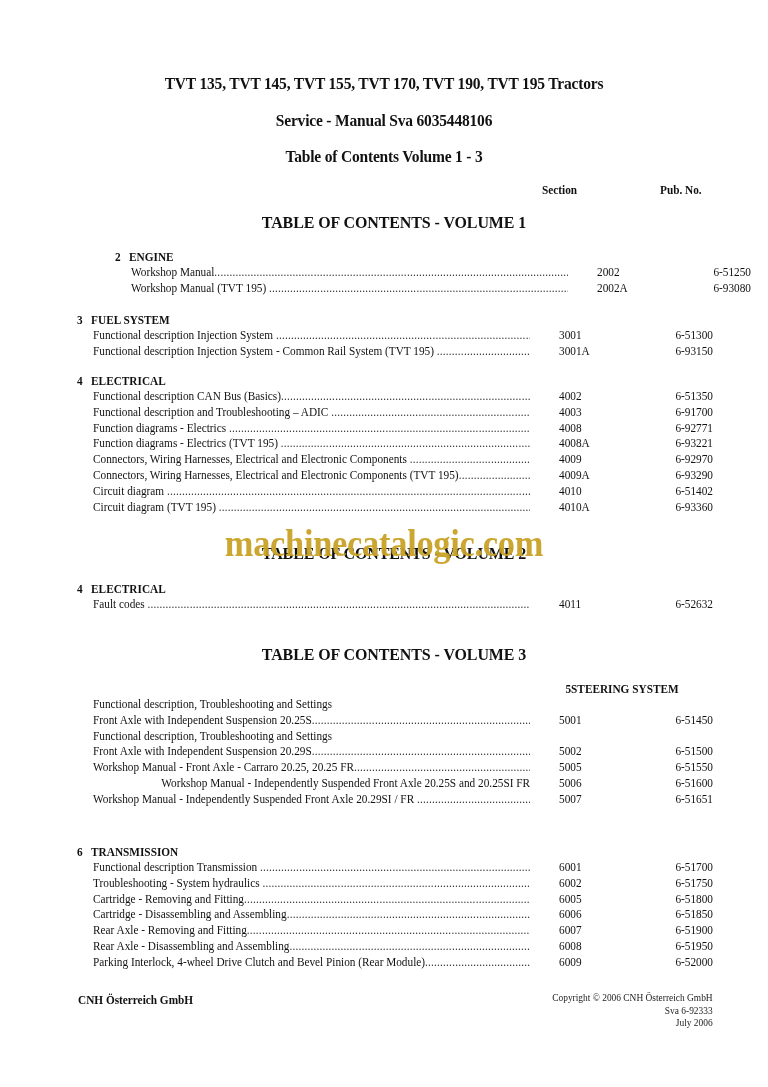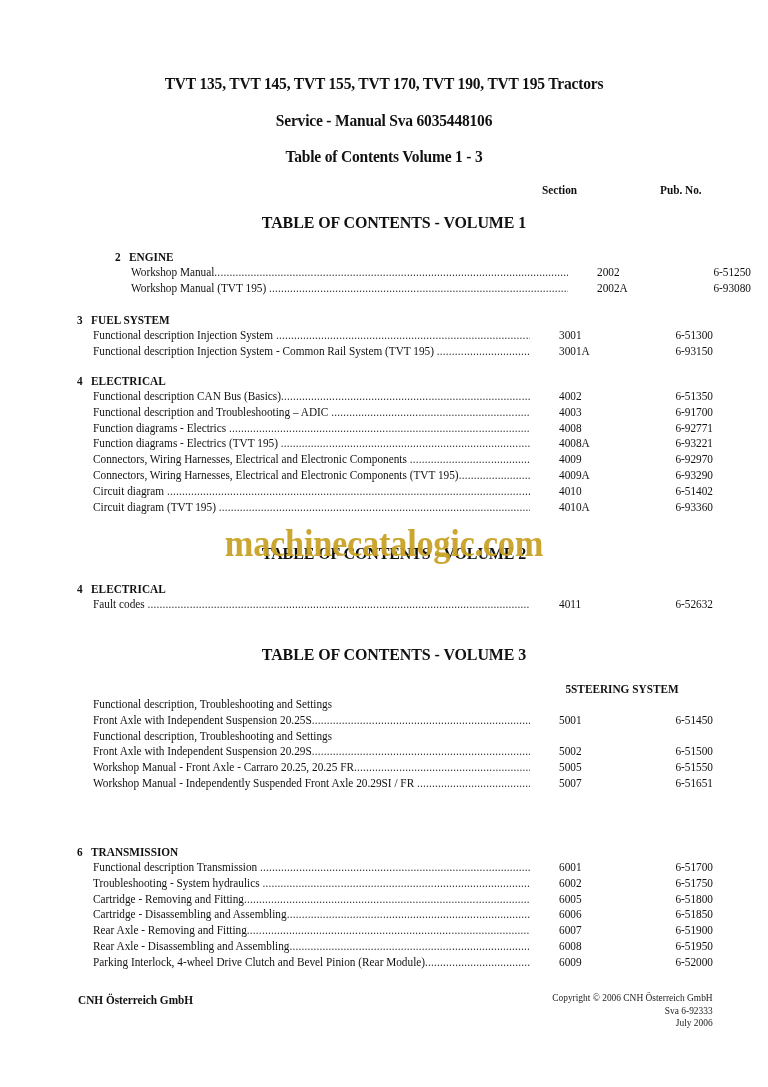--- a/index.html
+++ b/index.html
@@ -192,20 +192,25 @@
         <span class="title"><span>Front Axle with Independent Suspension 20.29S</span><span class="dots">........................................................................................................................................................................................................</span></span>
         <span class="code">5002</span>
         <span class="pub">6-51500</span>
       </div>
     <div class="row">
         <span class="title"><span>Workshop Manual - Front Axle - Carraro 20.25, 20.25 FR</span><span class="dots">........................................................................................................................................................................................................</span></span>
         <span class="code">5005</span>
         <span class="pub">6-51550</span>
       </div>
     <div class="row">
+        <span class="title"><span>Workshop Manual - Independently Suspended Front Axle 20.25S and 20.25SI FR</span></span>
+        <span class="code">5006</span>
+        <span class="pub">6-51600</span>
+      </div>
+    <div class="row">
         <span class="title"><span>Workshop Manual - Independently Suspended Front Axle 20.29SI / FR </span><span class="dots">........................................................................................................................................................................................................</span></span>
         <span class="code">5007</span>
         <span class="pub">6-51651</span>
       </div>
   </div>
 
   <div class="group g-trans">
     <div class="group-head"><span class="num">6</span><span>TRANSMISSION</span></div>
     <div class="row">
         <span class="title"><span>Functional description Transmission </span><span class="dots">........................................................................................................................................................................................................</span></span>

